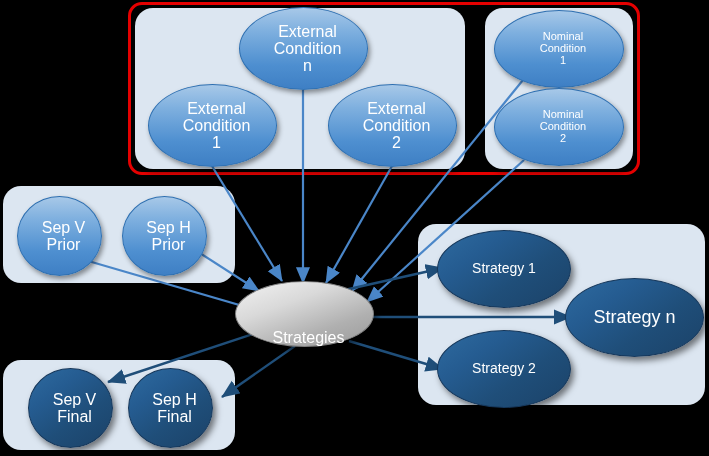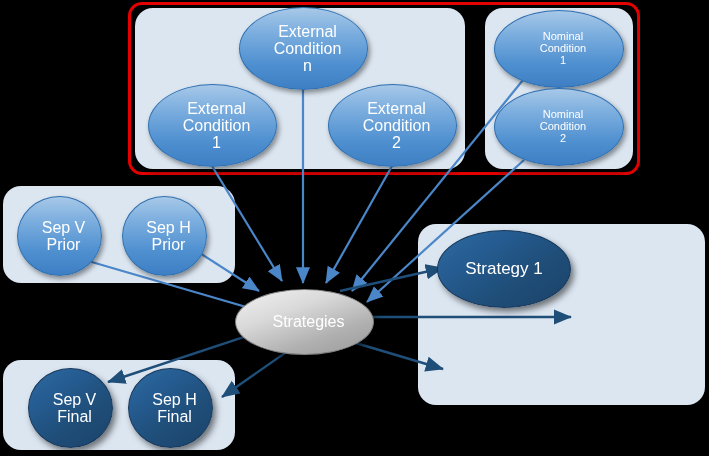--- a/index.html
+++ b/index.html
@@ -32,21 +32,21 @@
      border:1px solid #16375A;
      box-shadow:3px 4px 6px rgba(0,0,0,.5);}
 
   .ell-gray{border-radius:50%;
      background:linear-gradient(160deg,#F2F2F2 0%,#D9D9D9 35%,#B0B0B0 70%,#9A9A9A 100%);
      border:1px solid #808080;
      box-shadow:3px 4px 6px rgba(0,0,0,.5);}
 
   .t15{font-size:11px;}
   .t16{font-size:16px;}
-  .t17{font-size:17px;}
+  .t17{font-size:14px;}
   .t18{font-size:18px;}
 </style>
 </head>
 <body>
 
 <div id="stage">
 
   <div class="redbox" style="left:128px;top:2px;width:512px;height:173px;"></div>
 
   <div class="palebox" style="left:135px;top:8px;width:330px;height:161px;"></div>
@@ -149,21 +149,27 @@
     <span>
       <span>Sep H</span>
       <span>Final</span>
     </span>
   </div>
 
   <div class="node ell-dark t17" style="left:437px;top:230px;width:134px;height:78px;">
     <span>Strategy 1</span>
   </div>
 
+  <div class="node ell-dark t17" style="left:437px;top:330px;width:134px;height:78px;">
+    <span>Strategy 2</span>
+  </div>
 
+  <div class="node ell-dark t18" style="left:565px;top:278px;width:139px;height:79px;">
+    <span>Strategy n</span>
+  </div>
 
-  <div class="node ell-gray t16" style="left:235px;top:289px;width:139px;height:66px;">
+  <div class="node ell-gray t16" style="left:235px;top:281px;width:139px;height:66px;align-items:flex-end;">
     <span>
       <span>Strategies</span>
     </span>
   </div>
 
 </div>
 
 </body></html>

